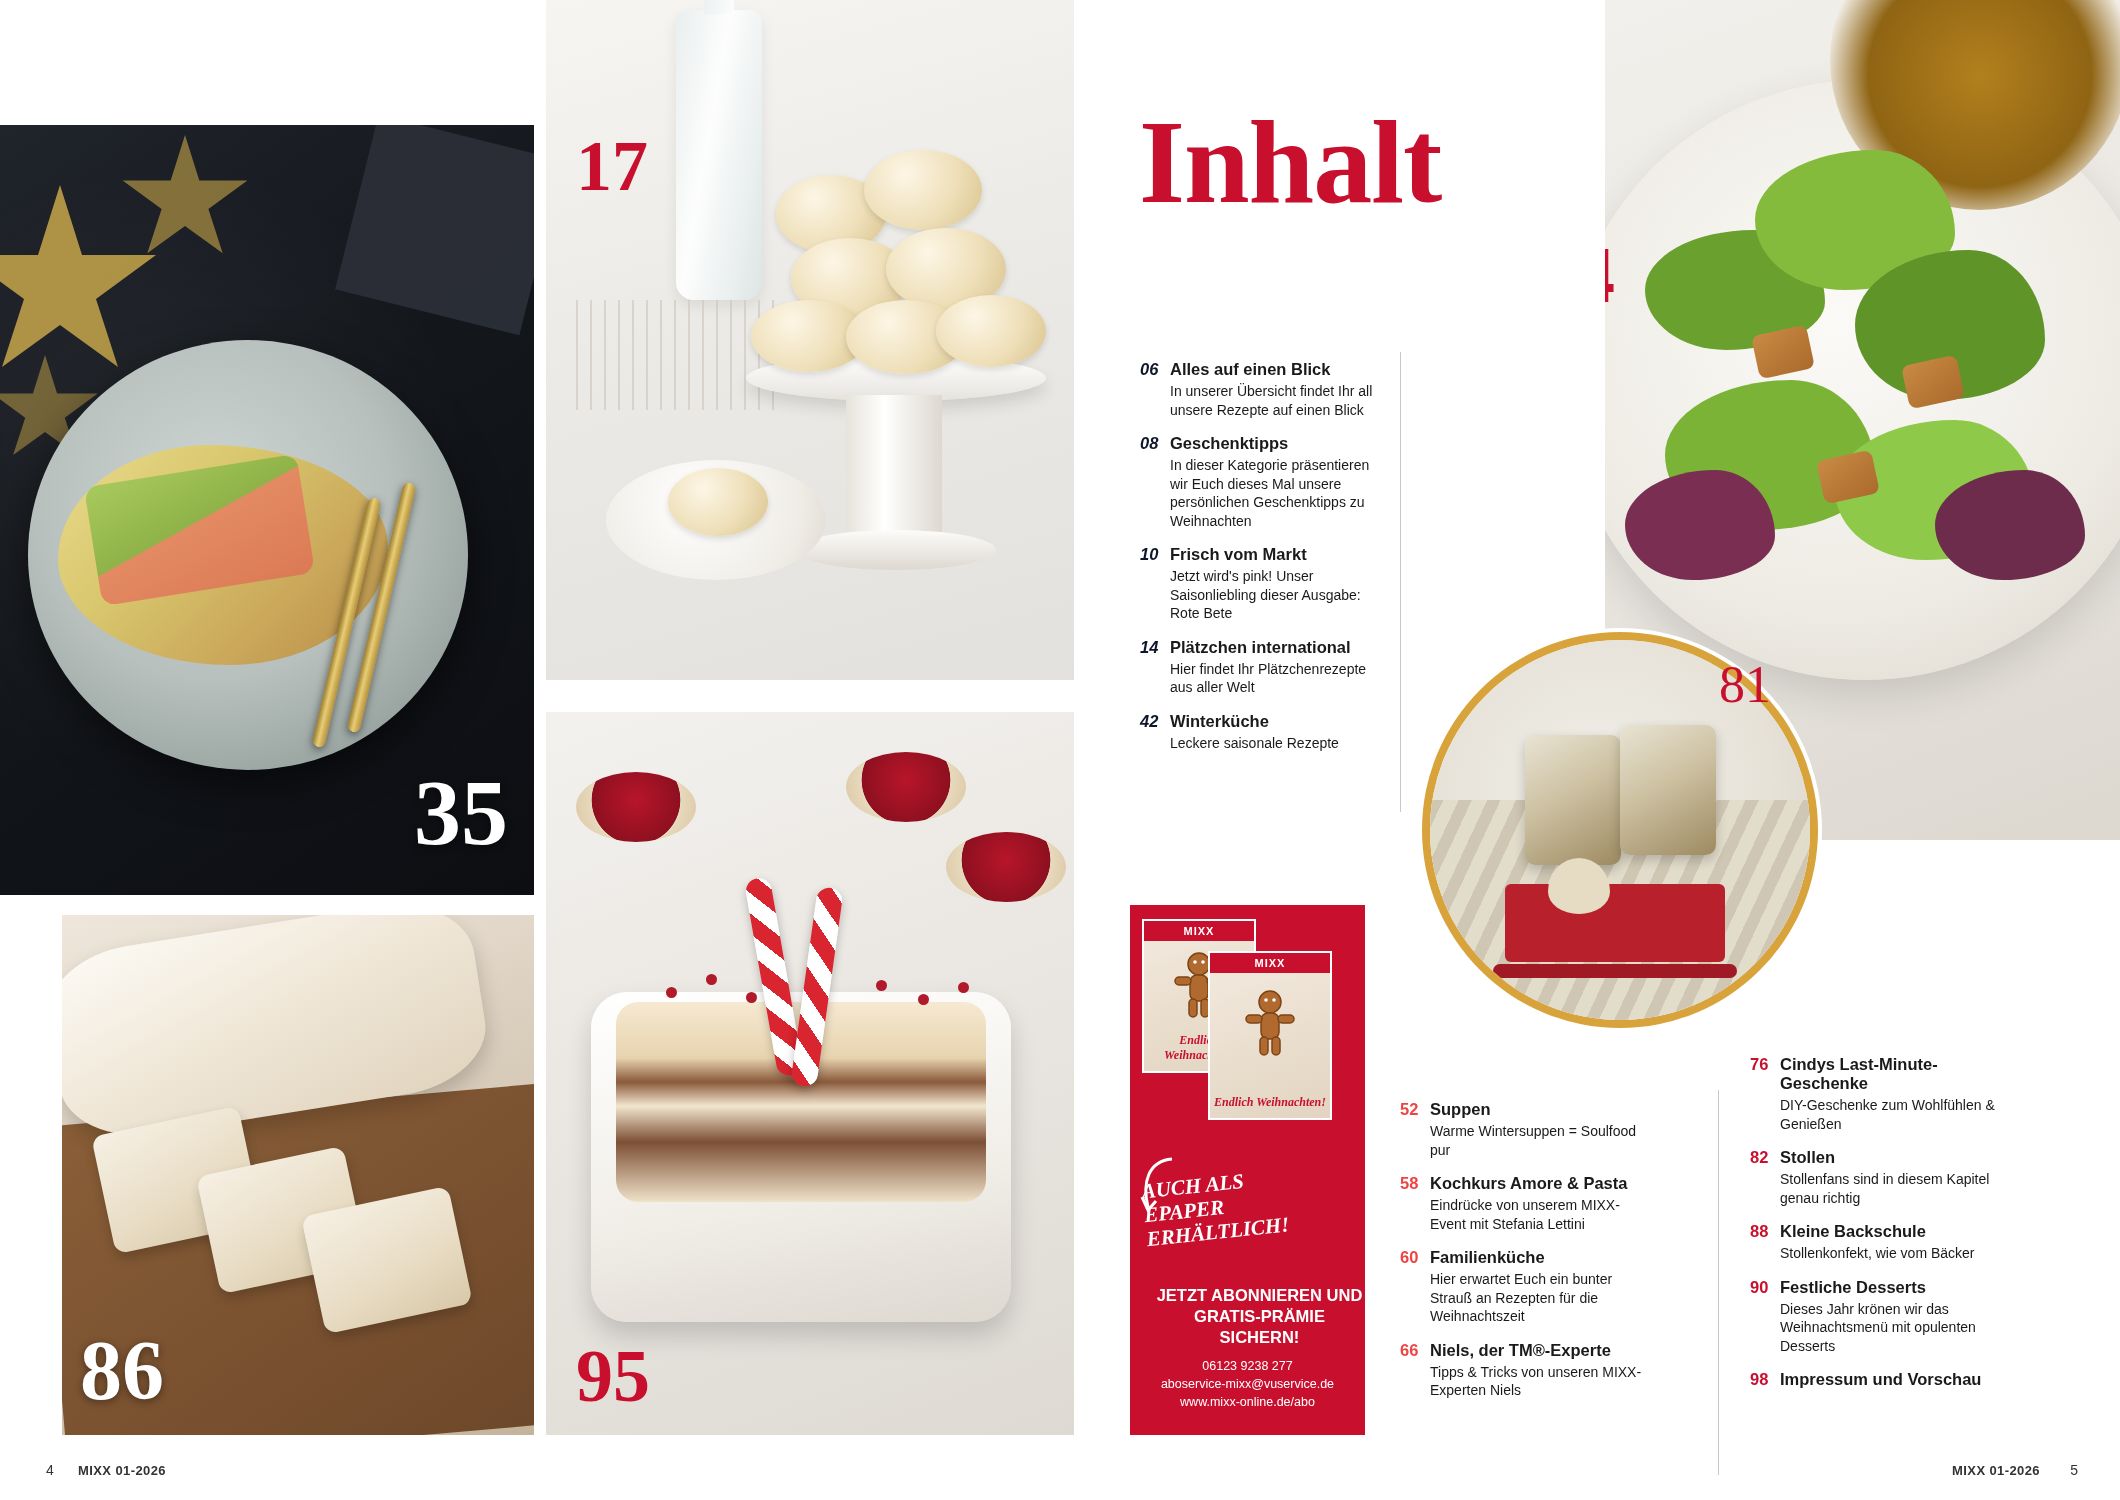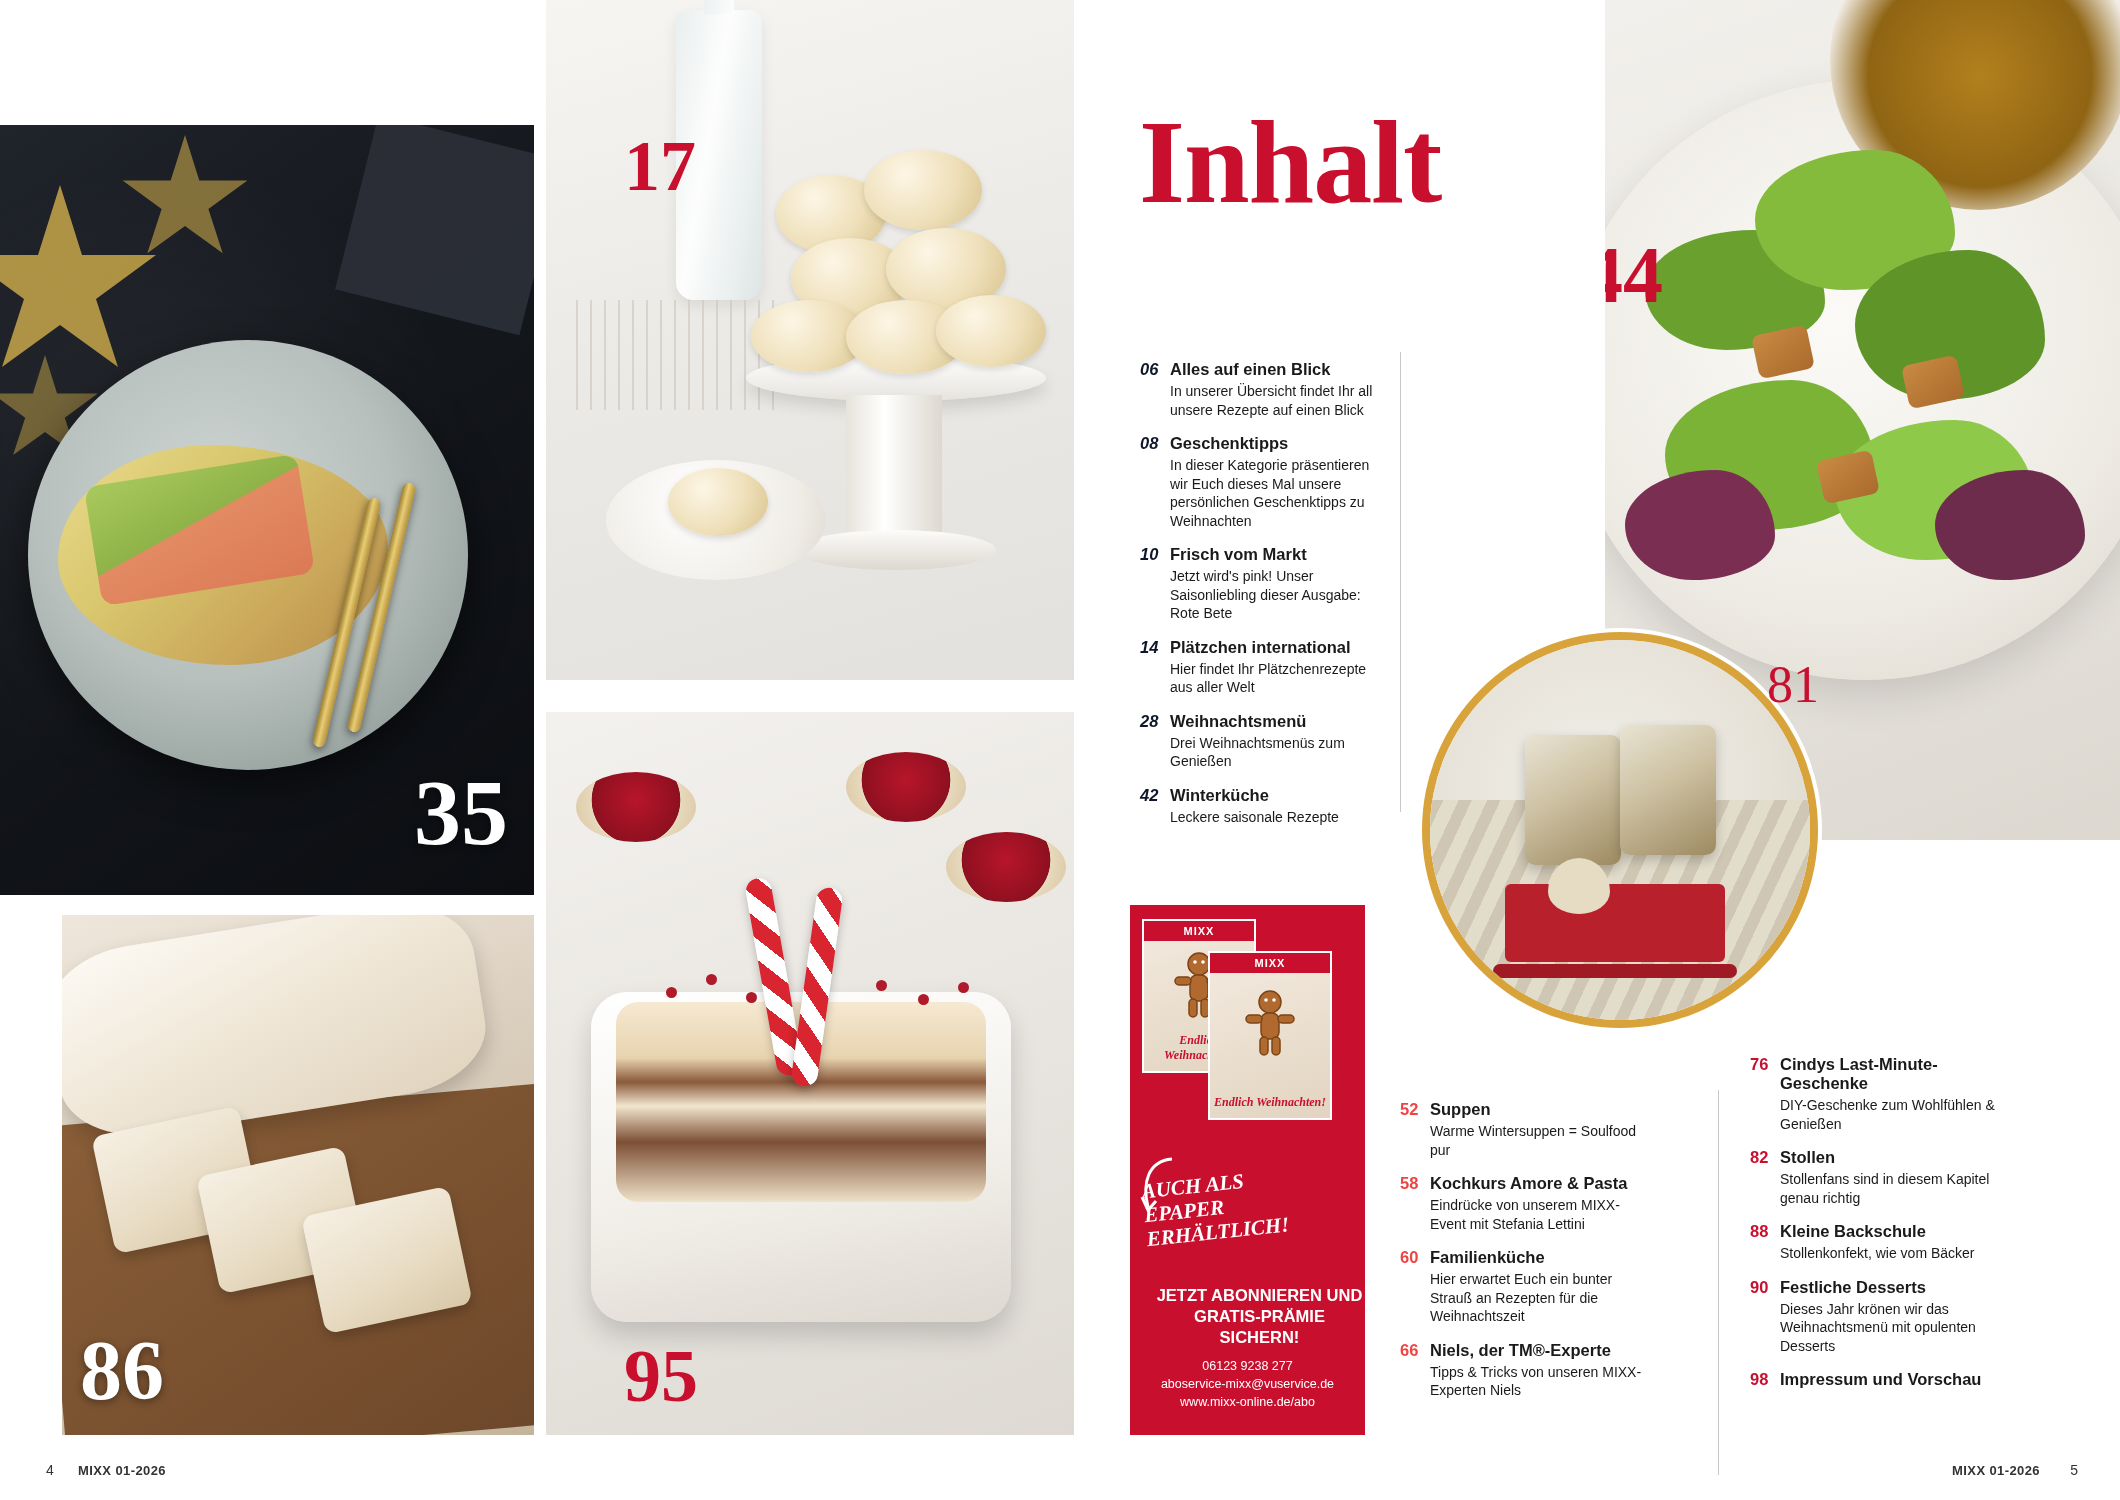--- a/index.html
+++ b/index.html
@@ -101,21 +101,21 @@
   #img-gift .knit{position:absolute;left:0;bottom:0;width:100%;height:220px;
     background:repeating-linear-gradient(115deg,#cfc7b3 0 12px,#e2dccb 12px 26px);}
   #img-gift .jar{position:absolute;width:96px;height:130px;border-radius:10px;
     background:linear-gradient(150deg,#e8e3d3 0%,#cdc1a2 45%,#9d8a61 100%);box-shadow:0 5px 12px rgba(0,0,0,.2);}
   #img-gift .sled{position:absolute;left:75px;bottom:58px;width:220px;height:78px;background:#b8202c;border-radius:6px;}
   #img-gift .sled:after{content:"";position:absolute;left:-12px;bottom:-16px;width:244px;height:14px;background:#a01a25;border-radius:8px;}
   #img-gift .heart{position:absolute;left:118px;bottom:106px;width:62px;height:56px;background:#e6dcc4;border-radius:50% 50% 50% 50%/60% 60% 40% 40%;}
 
   
   .num-white{color:#ffffff;text-shadow:0 2px 8px rgba(0,0,0,.45);}
-  .num-red{color:#c8102e;margin-left:48px;}
+  .num-red{color:#c8102e;}
 
   
   #inhalt-title{
     position:absolute;left:1139px;top:104px;
     font-family:"Liberation Serif", serif;font-weight:700;font-size:118px;
     color:#c8102e;letter-spacing:-1px;line-height:1;
   }
 
   
   .toc{position:absolute;}
@@ -279,27 +279,20 @@
       </div>
     </div>
     <div class="toc-item">
       <div class="toc-num">14</div>
       <div class="toc-body">
         <div class="toc-title">Plätzchen international</div>
         <div class="toc-desc">Hier findet Ihr Plätzchenrezepte aus aller Welt</div>
       </div>
     </div>
     <div class="toc-item">
-      <div class="toc-num">28</div>
-      <div class="toc-body">
-        <div class="toc-title">Weihnachtsmenü</div>
-        <div class="toc-desc">Drei Weihnachtsmenüs zum Genießen</div>
-      </div>
-    </div>
-    <div class="toc-item">
       <div class="toc-num">42</div>
       <div class="toc-body">
         <div class="toc-title">Winterküche</div>
         <div class="toc-desc">Leckere saisonale Rezepte</div>
       </div>
     </div>
   </div>
 
   <div class="vrule" id="vr1"></div>
   <div class="vrule" id="vr2"></div>

